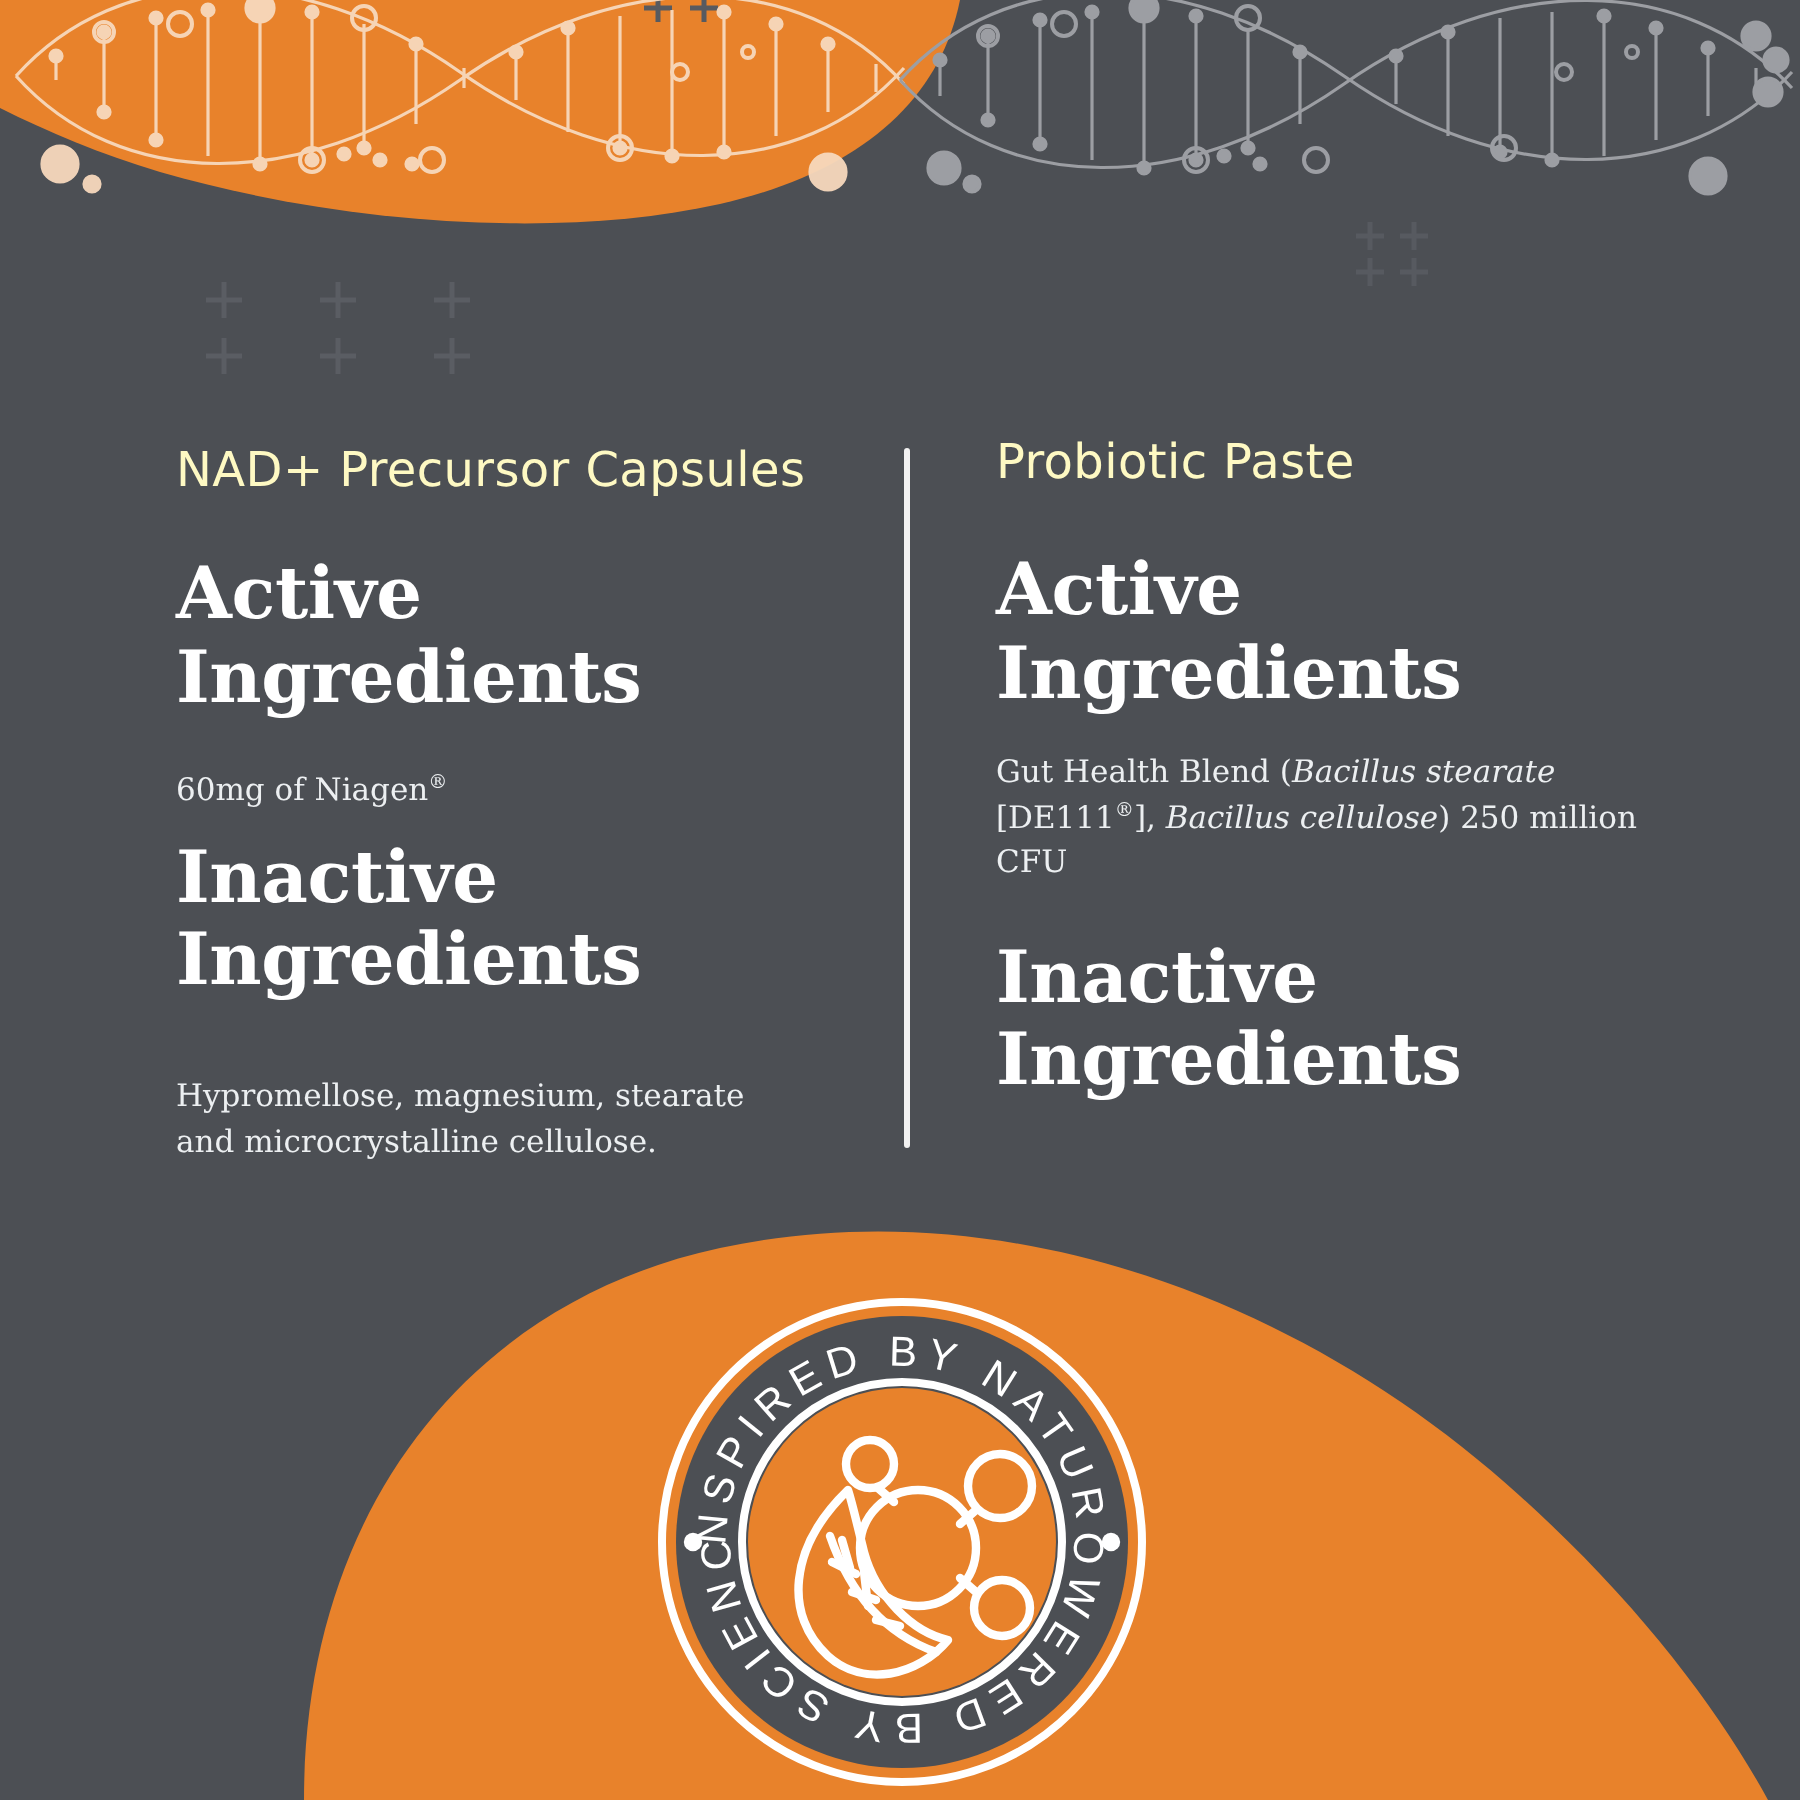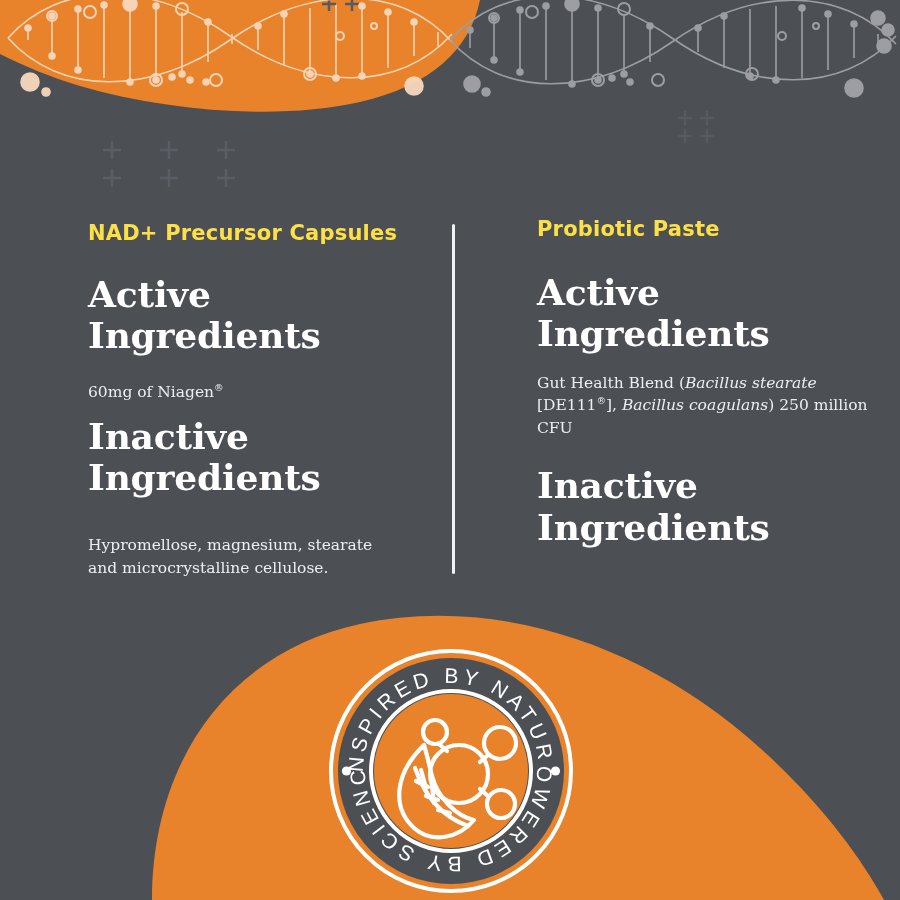--- a/index.html
+++ b/index.html
@@ -31,38 +31,38 @@
     left: 0;
     top: 196px;
     width: 900px;
     height: 400px;
   }
   .col {
     position: absolute;
     top: 0;
   }
   .col-left  { left: 88px;  width: 350px; }
-  .col-right { left: 498px; width: 358px; margin-left: 39px; }
+  .col-right { left: 498px; width: 358px; }
 
   .divider {
     position: absolute;
     left: 452px;
     top: 28px;
     width: 3px;
     height: 350px;
     background: #f2f2f2;
     border-radius: 2px;
   }
 
   .product-title {
     font-family: "DejaVu Sans", sans-serif;
-    font-weight: bold;
-    font-size: 21px;
+    font-weight: normal;
+    font-size: 24px;
     letter-spacing: 0.2px;
-    color: #fde047;
+    color: #fef9c3;
     margin: 0;
     line-height: 1.1;
   }
   .col-left .product-title { padding-top: 26px; }
   .col-right .product-title { padding-top: 22px; }
 
   .section-head {
     font-family: "DejaVu Serif", serif;
     font-weight: bold;
     font-size: 36px;
@@ -295,21 +295,21 @@
       <h3 class="section-head l-inactive-head">Inactive Ingredients</h3>
 
       <p class="body-text l-inactive-body"><span>Hypromellose,  magnesium, stearate</span><br><span>and microcrystalline cellulose.</span></p>
     </div>
 
     <div class="col col-right">
       <h2 class="product-title">Probiotic Paste</h2>
 
       <h3 class="section-head r-active-head">Active Ingredients</h3>
 
-      <p class="body-text r-active-body"><span>Gut Health Blend (</span><i>Bacillus stearate</i><span> [DE111</span><span class="sup">®</span><span>], </span><i>Bacillus coagulans</i><span>) 250 million CFU</span></p>
+      <p class="body-text r-active-body"><span>Gut Health Blend (</span><i>Bacillus stearate</i><span> [DE111</span><span class="sup">®</span><span>], </span><i>Bacillus cellulose</i><span>) 250 million CFU</span></p>
 
       <h3 class="section-head r-inactive-head">Inactive Ingredients</h3>
 
     </div>
   </div>
 
   <svg class="badge" viewBox="0 0 246 246" xmlns="http://www.w3.org/2000/svg">
     <defs>
       <path id="arcTop" d="M 35,123 A 88,88 0 0 1 211,123"></path>
       <path id="arcBottom" d="M 209,123 A 86,86 0 0 1 37,123"></path>

